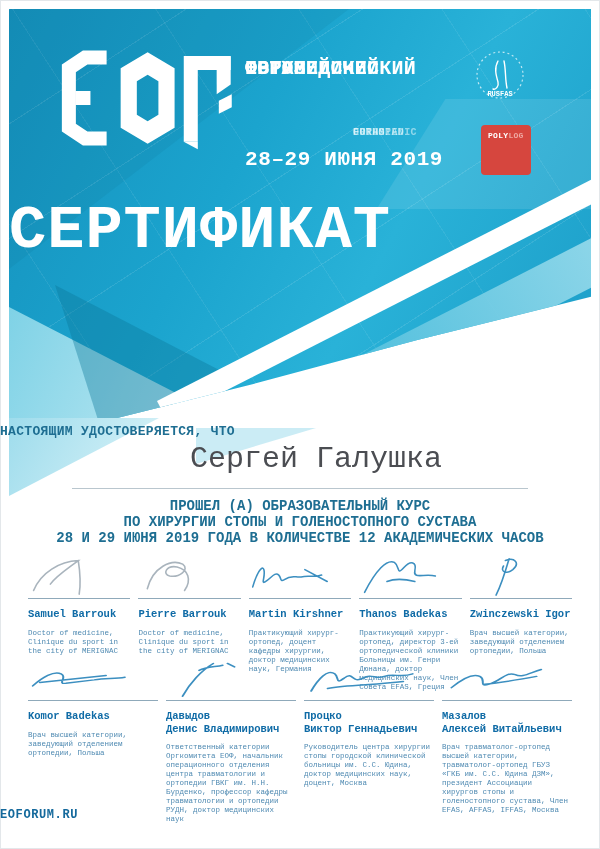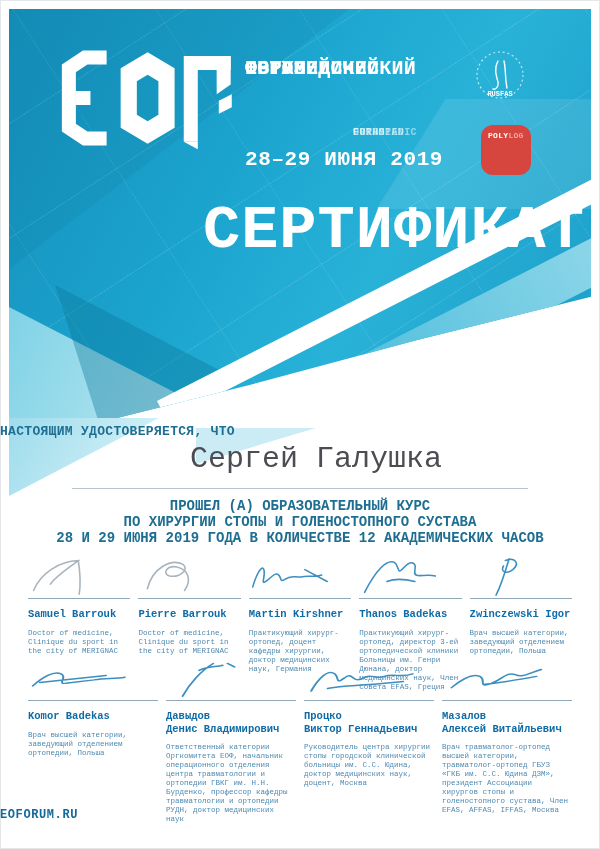--- a/index.html
+++ b/index.html
@@ -50,39 +50,39 @@
   
   .eof-logo { left:48px; top:34px; width:178px; height:110px; }
   .org-title { left:236px; top:48px; color:#ffffff; font-weight:bold;
     font-size:20px; line-height:23px; letter-spacing:0.2px; }
   .org-title-en { left:344px; top:118px; color:rgba(235,250,253,0.55);
     font-size:10px; line-height:12px; font-weight:bold; letter-spacing:0.4px; }
   .dates { left:236px; top:139px; color:#ffffff; font-weight:bold;
     font-size:21px; letter-spacing:0.6px; }
   .rusfas { left:458px; top:36px; width:66px; height:70px; }
   .polylog { left:472px; top:116px; width:50px; height:50px;
-    background:#d6463e; border-radius:12px; box-sizing:border-box; padding:6px 0 0 7px;
+    background:#d6463e; border-radius:4px; box-sizing:border-box; padding:6px 0 0 7px;
     font-size:8px; font-weight:bold; letter-spacing:0.3px; }
   .polylog .p1 { position:static; color:#ffffff; }
   .polylog .p2 { position:static; color:#efa7a1; }
-  .cert-title { left:0; right:6px; top:186px; text-align:right; color:#ffffff;
+  .cert-title { left:0; right:6px; top:186px; text-align:left; color:#ffffff;
     font-weight:bold; font-size:62px; letter-spacing:1px; }
 
   
   .statement { position:absolute; top:424px; left:0; right:0; text-align:left;
     color:#1e6e92; font-weight:bold; font-size:13px; letter-spacing:0.3px; z-index:3; }
   .recipient { position:absolute; top:442px; left:0; right:0; text-align:center;
     color:#4b4d52; font-size:30px; z-index:3;margin-left:32px; }
   .name-underline { position:absolute; top:488px; left:72px; right:72px;
     border-top:1.5px solid #b9c6ce; z-index:3; }
   .course { position:absolute; top:498px; left:0; right:0; text-align:center;
     color:#1e6e92; font-weight:bold; font-size:14px; line-height:16px; z-index:3; }
 
   
-  .sigrow { position:absolute; left:28px; right:28px; display:flex; gap:8px; z-index:3;justify-content:flex-end; }
+  .sigrow { position:absolute; left:28px; right:28px; display:flex; gap:8px; z-index:3; }
   .row1 { top:556px; }
   .row2 { top:660px; }
   .sig { flex:1 1 0; min-width:0; }
   .sigimg { display:block; width:100%; height:40px; }
   .row2 .sigimg { height:38px; }
   .sigimg path { fill:none; stroke-width:1.7; stroke-linecap:round; }
   .ink-gray path { stroke:#a9b4bd; }
   .ink-blue path { stroke:#3c8fc0; }
   .sigline { border-top:1px solid #8fa9ba; margin-top:2px; }
   .signame { margin-top:9px; color:#0f6ba6; font-weight:bold;

